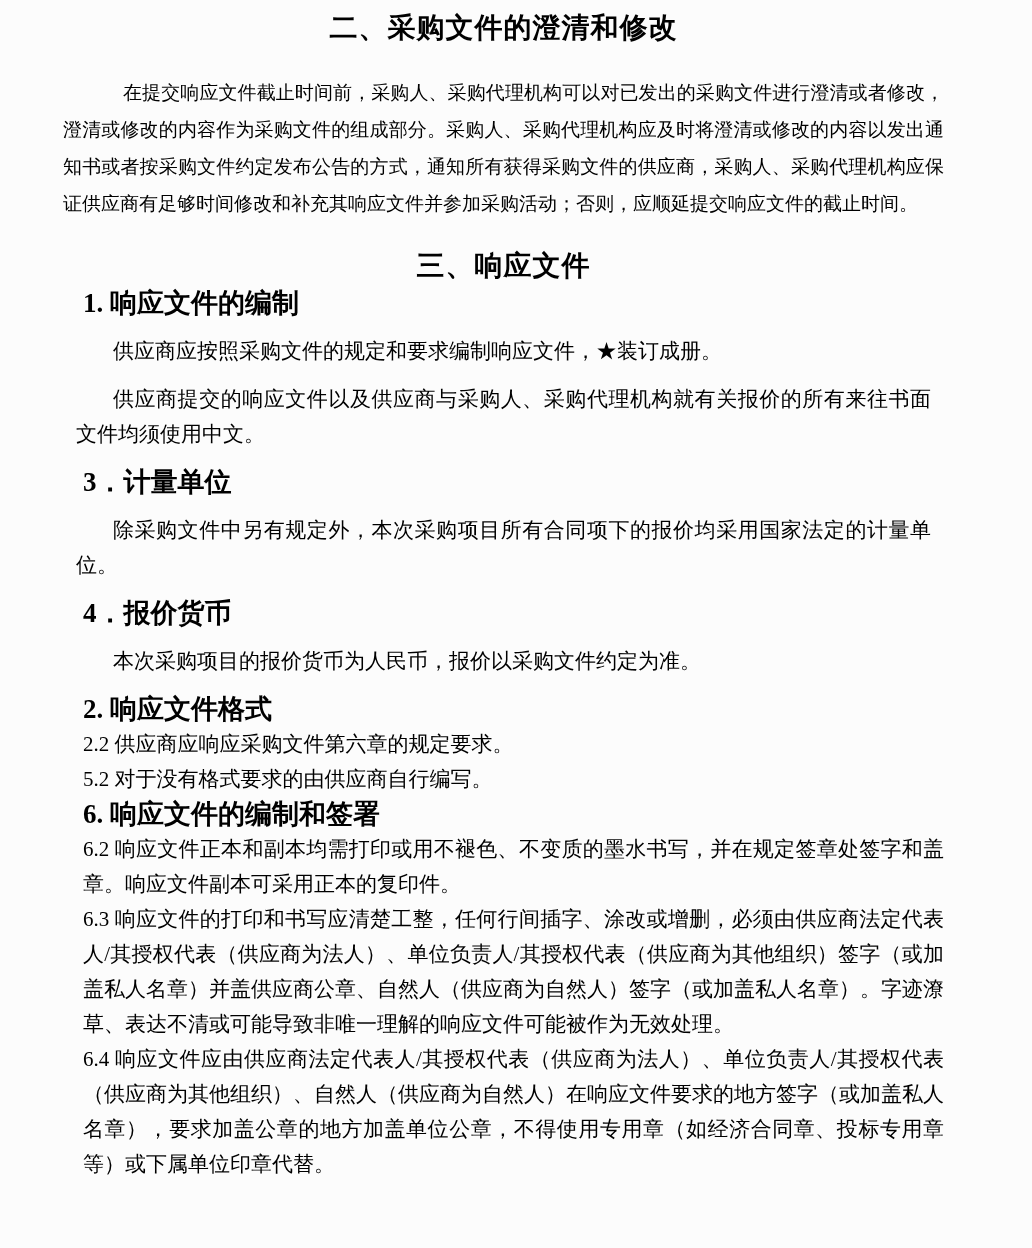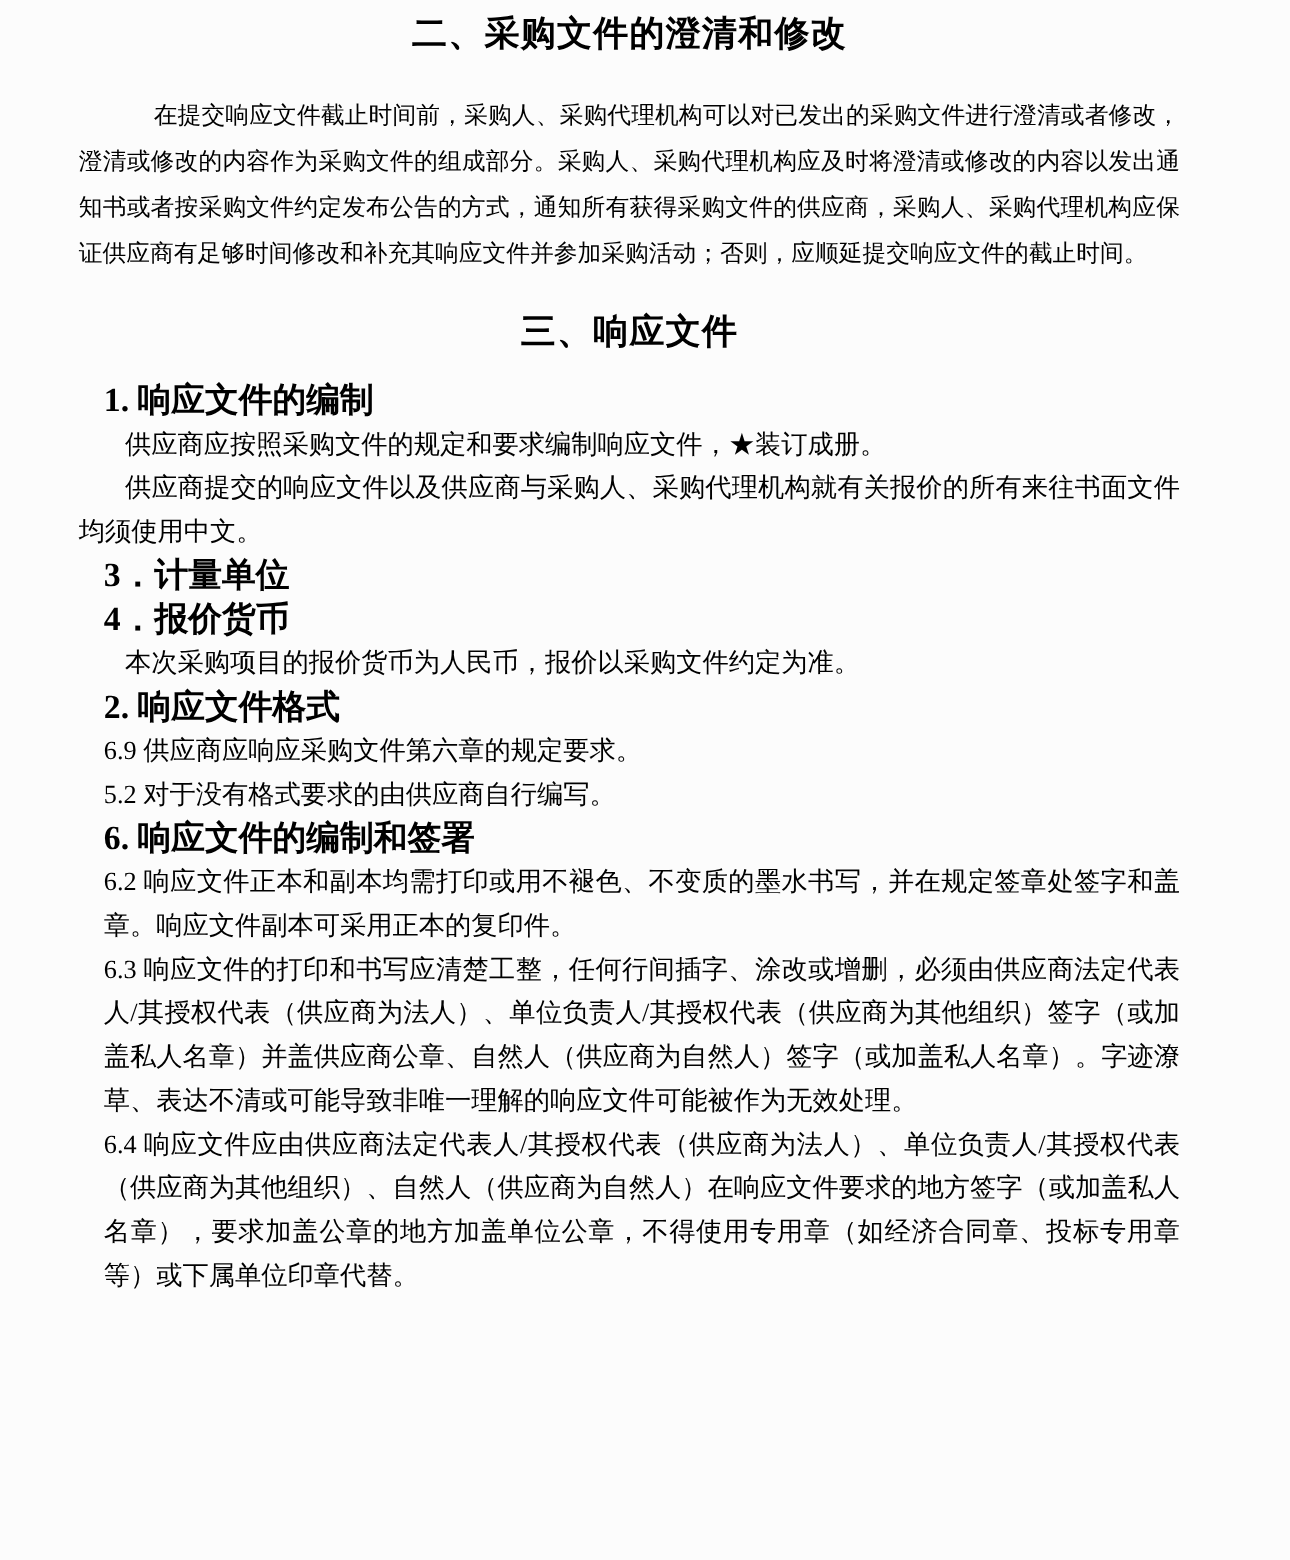--- a/index.html
+++ b/index.html
@@ -22,37 +22,37 @@
   .doc-title {
     margin: 0 0 26px 0;
     font-size: 28px;
     font-weight: 700;
     line-height: 40px;
     text-align: center;
     letter-spacing: 1px;
   }
   .doc-title.title-3 {
     margin-top: 24px;
-    margin-bottom: 17px;
+    margin-bottom: 0;
   }
   .intro {
     margin: 0;
     font-size: 19px;
     line-height: 37px;
     text-indent: 60px;
     text-align: justify;
   }
   .h {
     margin: 0 0 0 20px;
     font-size: 27px;
     line-height: 35px;
     font-weight: 700;
   }
   .p {
-    margin: 0;
+    margin: 13px;
     font-size: 21px;
     line-height: 35px;
     text-indent: 37px;
     text-align: justify;
   }
   .item {
     margin: 0 0 0 20px;
     font-size: 21px;
     line-height: 35px;
     text-align: justify;
@@ -68,26 +68,27 @@
   <p class="intro">在提交响应文件截止时间前，采购人、采购代理机构可以对已发出的采购文件进行澄清或者修改，澄清或修改的内容作为采购文件的组成部分。采购人、采购代理机构应及时将澄清或修改的内容以发出通知书或者按采购文件约定发布公告的方式，通知所有获得采购文件的供应商，采购人、采购代理机构应保证供应商有足够时间修改和补充其响应文件并参加采购活动；否则，应顺延提交响应文件的截止时间。</p>
 
   <h1 class="doc-title title-3">三、响应文件</h1>
 
   <p class="h">1. 响应文件的编制</p>
   <p class="p">供应商应按照采购文件的规定和要求编制响应文件，★装订成册。</p>
 
   <p class="p">供应商提交的响应文件以及供应商与采购人、采购代理机构就有关报价的所有来往书面文件均须使用中文。</p>
 
   <p class="h">3．计量单位</p>
+  <p class="p">除采购文件中另有规定外，本次采购项目所有合同项下的报价均采用国家法定的计量单位。</p>
 
   <p class="h">4．报价货币</p>
   <p class="p">本次采购项目的报价货币为人民币，报价以采购文件约定为准。</p>
 
   <p class="h">2. 响应文件格式</p>
-  <p class="item">6.9 供应商应响应采购文件第六章的规定要求。</p>
+  <p class="item">2.2 供应商应响应采购文件第六章的规定要求。</p>
   <p class="item">5.2 对于没有格式要求的由供应商自行编写。</p>
 
   <p class="h">6. 响应文件的编制和签署</p>
   <p class="item">6.2 响应文件正本和副本均需打印或用不褪色、不变质的墨水书写，并在规定签章处签字和盖章。响应文件副本可采用正本的复印件。</p>
   <p class="item">6.3 响应文件的打印和书写应清楚工整，任何行间插字、涂改或增删，必须由供应商法定代表人/其授权代表（供应商为法人）、单位负责人/其授权代表（供应商为其他组织）签字（或加盖私人名章）并盖供应商公章、自然人（供应商为自然人）签字（或加盖私人名章）。字迹潦草、表达不清或可能导致非唯一理解的响应文件可能被作为无效处理。</p>
   <p class="item">6.4 响应文件应由供应商法定代表人/其授权代表（供应商为法人）、单位负责人/其授权代表（供应商为其他组织）、自然人（供应商为自然人）在响应文件要求的地方签字（或加盖私人名章），要求加盖公章的地方加盖单位公章，不得使用专用章（如经济合同章、投标专用章等）或下属单位印章代替。</p>
 
 </div>
 
 </body></html>

